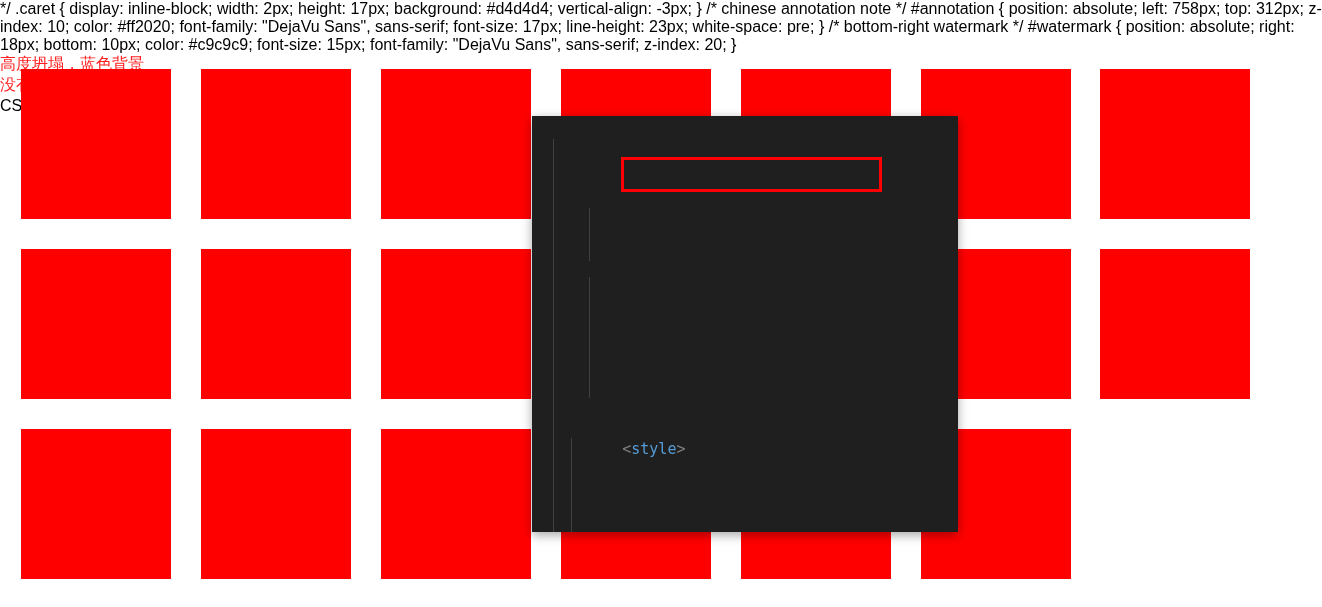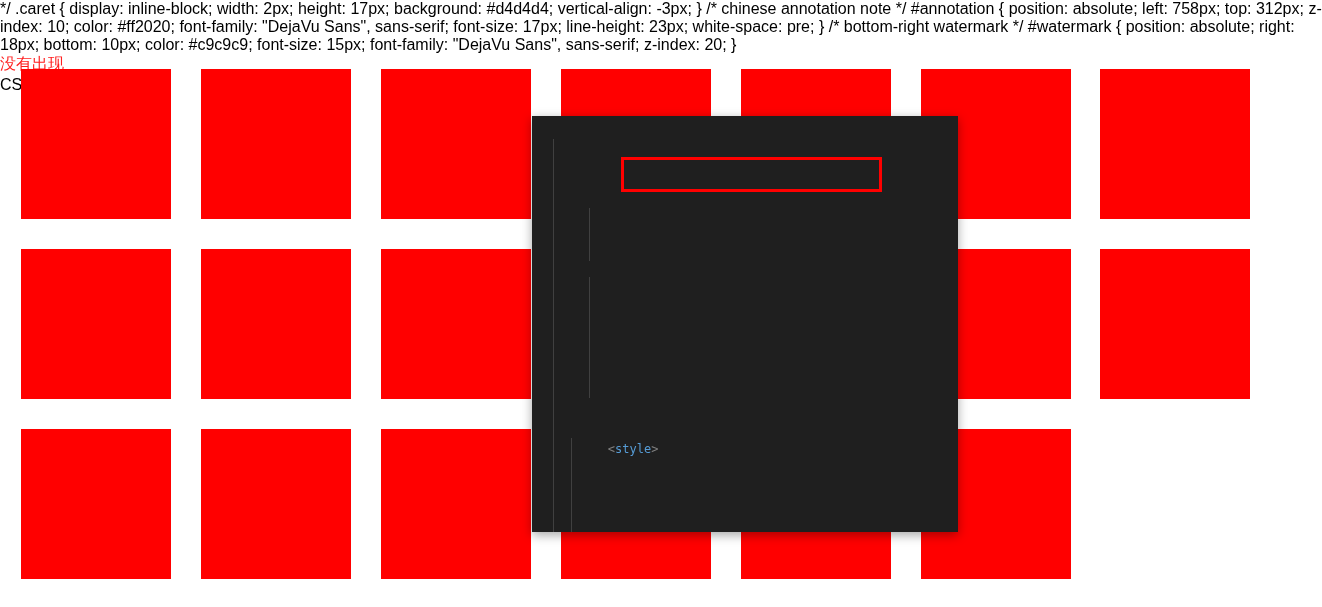--- a/index.html
+++ b/index.html
@@ -42,21 +42,21 @@
   #code-editor {
     position: absolute;
     left: 532px;
     top: 62px;
     width: 426px;
     height: 416px;
     background: #1f1f1f;
     overflow: hidden;
     box-shadow: 0 3px 10px rgba(0,0,0,0.35);
     font-family: "DejaVu Sans Mono", "Liberation Mono", monospace;
-    font-size: 12px;
+    font-size: 15px;
     line-height: 23px;
     color: #d4d4d4;
     white-space: pre;
     z-index: 5;
   }
   .code-line {
     position: relative;
     height: 23px;
     padding-left: 0;
   }
@@ -216,20 +216,21 @@
       
 
       
 
     </div>
   </div>
 
   <div id="hl-box" style="border-color: rgb(255, 0, 0);"></div>
 
   <div id="annotation" style="color: rgb(255, 32, 32);">
+    <div>高度坍塌，蓝色背景</div>
     <div>没有出现</div>
   </div>
 
   <div id="watermark">CSDN @六行代码</div>
 
 </div>
 
 
 
 

